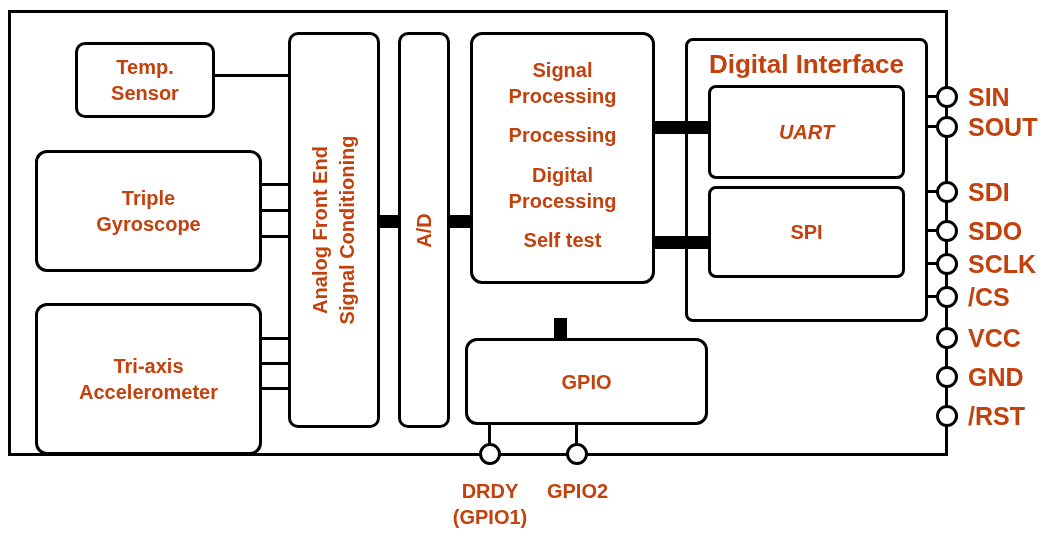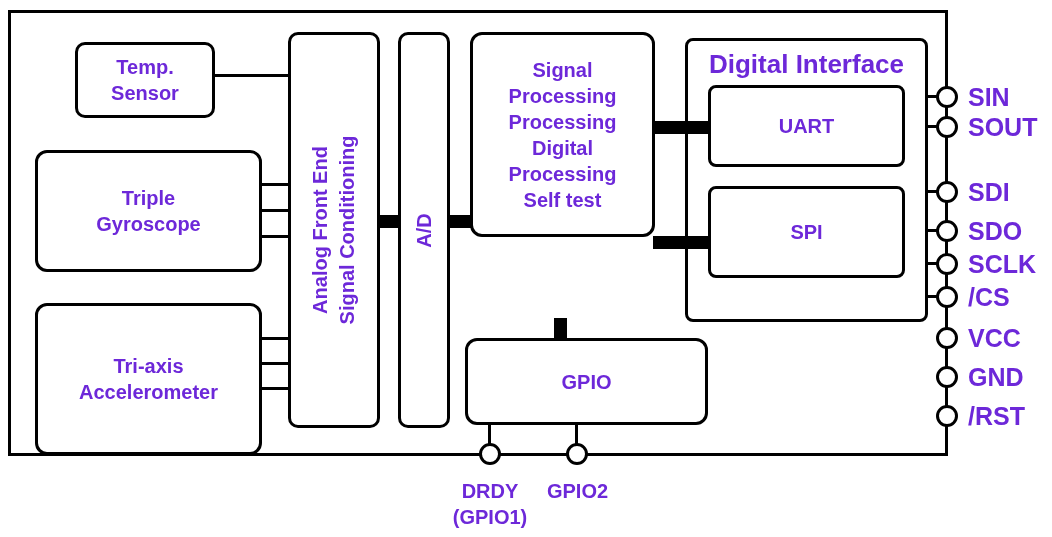--- a/index.html
+++ b/index.html
@@ -1,20 +1,20 @@
 <!DOCTYPE html>
 <html><head>
 <meta charset="utf-8">
 <style>
   * { box-sizing: border-box; margin: 0; padding: 0; }
   html, body { background: #ffffff; }
   body { font-family: "Liberation Sans", sans-serif; }
   .canvas {
     position: relative; width: 1052px; height: 537px;
-    background: #ffffff; color: #6d28d9; font-weight: bold; overflow: hidden;
+    background: #ffffff; color: #c2410c; font-weight: bold; overflow: hidden;
   }
   .block {
     position: absolute; border: 3px solid #000; background: #fff;
     display: flex; flex-direction: column; align-items: center; justify-content: center;
     text-align: center; font-size: 20px; line-height: 26px; z-index: 2;
   }
   .r10 { border-radius: 10px; }
   .r16 { border-radius: 12px; }
   .r8  { border-radius: 8px; }
   .r12 { border-radius: 12px; }
@@ -70,21 +70,21 @@
     <div class="vtext">
       <div>Analog Front End</div>
       <div>Signal Conditioning</div>
     </div>
   </div>
 
   <div class="block r10" style="left:398px; top:32px; width:52px; height:396px;">
     <div class="vtext">A/D</div>
   </div>
 
-  <div class="block r12" style="left:470px; top:32px; width:185px; height:205px;">
+  <div class="block r12" style="left:470px; top:32px; width:185px; height:252px;">
     <div class="sigproc-inner">
       <div>
         <div>Signal</div>
         <div>Processing</div>
       </div>
       <div>
         <div>Processing</div>
       </div>
       <div>
         <div>Digital</div>
@@ -93,21 +93,21 @@
       <div>
         <div>Self test</div>
       </div>
     </div>
   </div>
 
   <div class="block r8" style="left:685px; top:38px; width:243px; height:284px; justify-content:flex-start;">
     <div class="di-label">Digital Interface</div>
   </div>
 
-  <div class="block r8" style="left:708px; top:85px; width:197px; height:82px;">
+  <div class="block r8" style="left:708px; top:85px; width:197px; height:94px;font-style:italic;">
     <div>UART</div>
   </div>
 
   <div class="block r8" style="left:708px; top:186px; width:197px; height:92px;">
     <div>SPI</div>
   </div>
 
   <div class="block r12" style="left:465px; top:338px; width:243px; height:87px;">
     <div>GPIO</div>
   </div>

